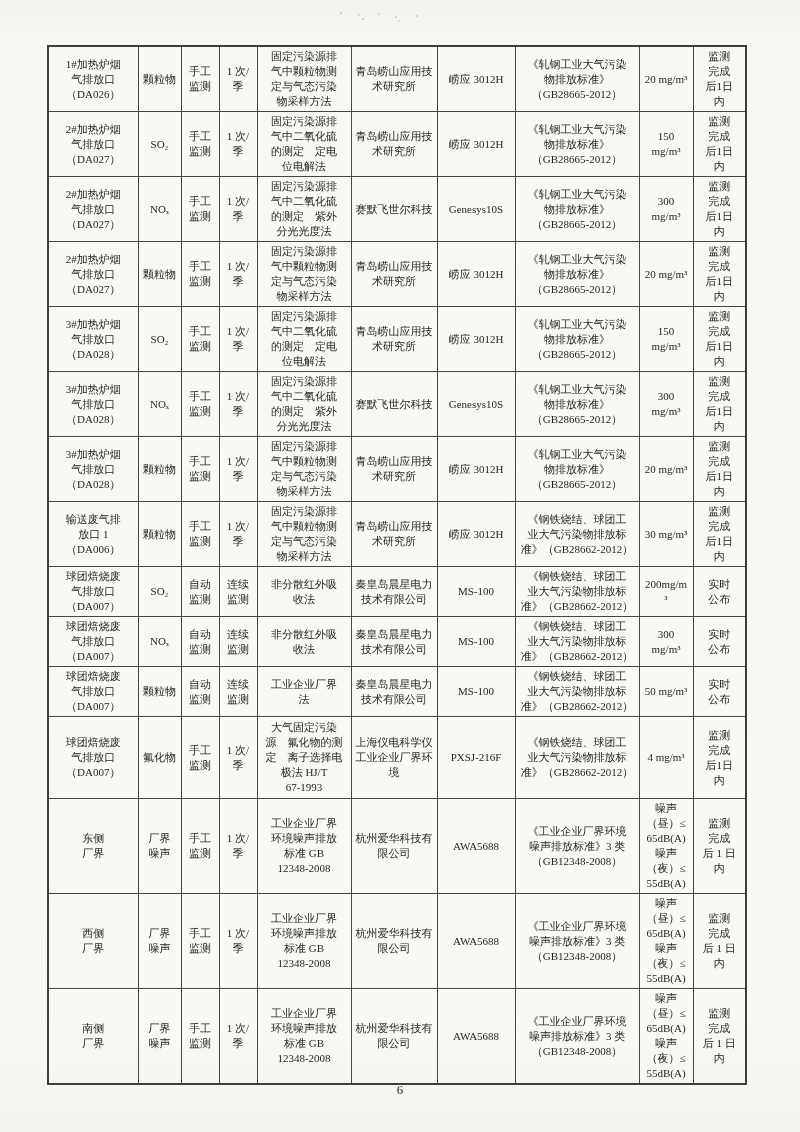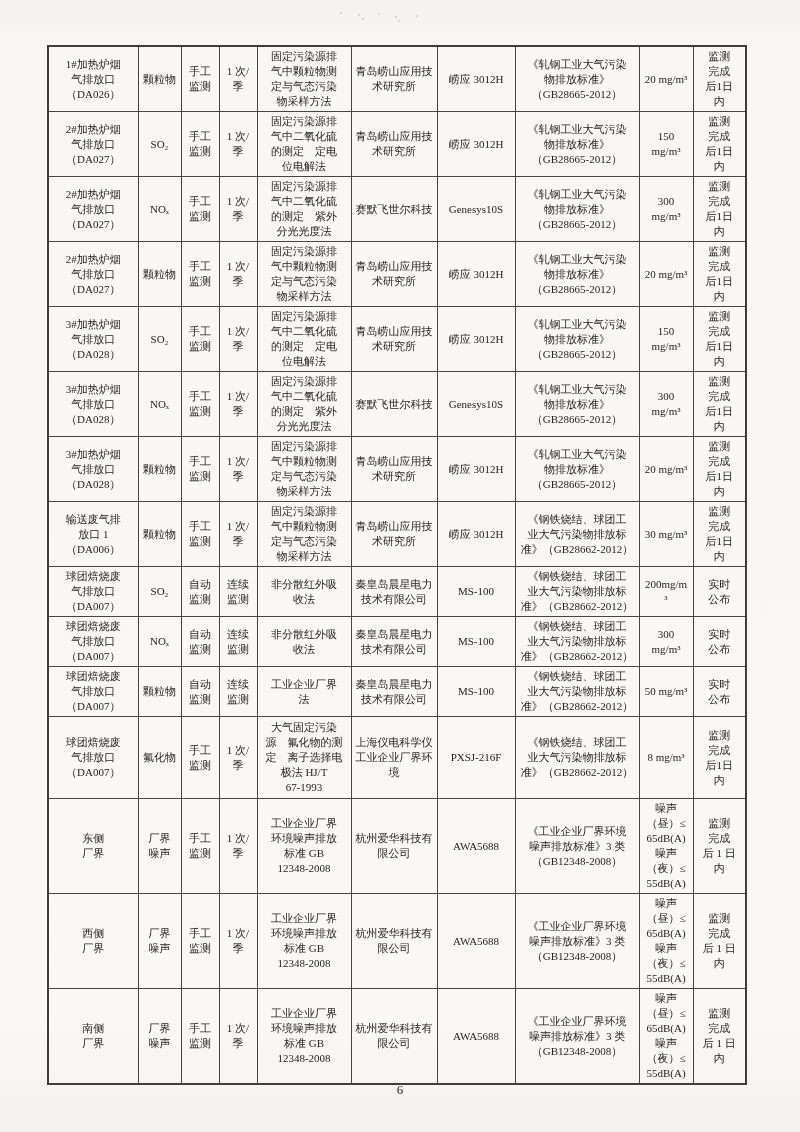--- a/index.html
+++ b/index.html
@@ -357,21 +357,21 @@
 源　氟化物的测
 定　离子选择电
 极法 HJ/T
 67-1993</td>
           <td>上海仪电科学仪
 工业企业厂界环境</td>
           <td>PXSJ-216F</td>
           <td>《钢铁烧结、球团工
 业大气污染物排放标
 准》（GB28662-2012）</td>
-          <td>8 mg/m³</td>
+          <td>4 mg/m³</td>
           <td>监测
 完成
 后1日
 内</td>
         </tr>
         <tr class="row-d">
           <td>东侧
 厂界</td>
           <td>厂界
 噪声</td>

